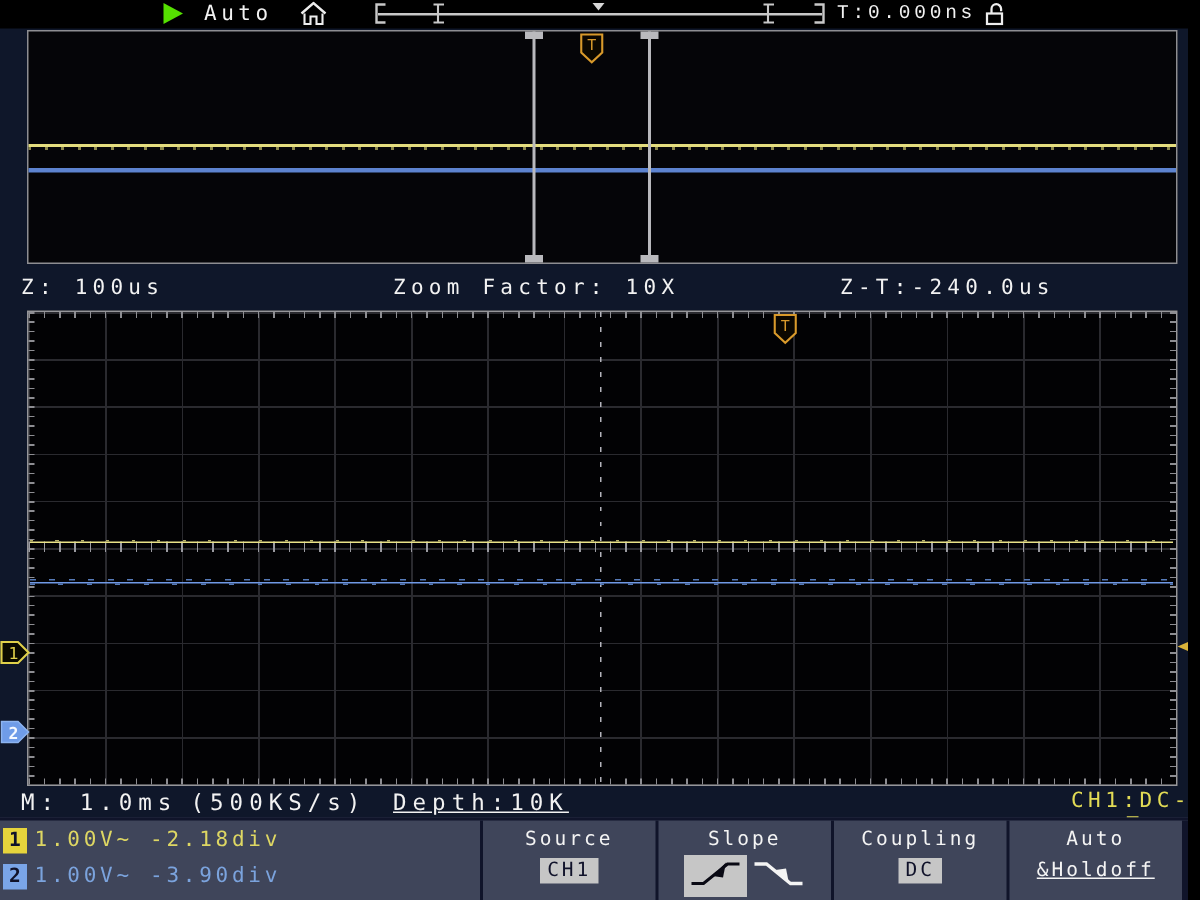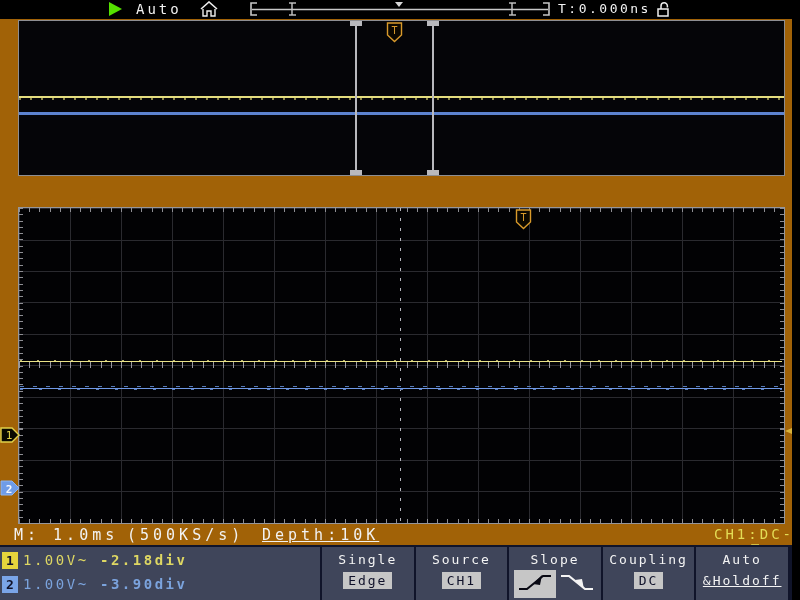--- a/index.html
+++ b/index.html
@@ -1,26 +1,26 @@
 <!DOCTYPE html>
 <html><head>
 <meta charset="utf-8">
 <style>
   html,body{margin:0;padding:0;background:#000;}
-  .screen{position:relative;width:792px;height:600px;background:#a16207;overflow:hidden;
+  .screen{position:relative;width:792px;height:600px;background:#0f172a;overflow:hidden;
           font-family:"DejaVu Sans Mono","Liberation Mono",monospace;color:#fff;}
 
   
   .topbar{position:absolute;left:0;top:0;width:800px;height:19px;background:#000;}
   .play-icon{position:absolute;left:109px;top:2px;width:0;height:0;
              border-left:13px solid #55e000;border-top:7px solid transparent;border-bottom:7px solid transparent;}
   .mode-label{position:absolute;left:136px;top:1px;font-size:14px;letter-spacing:3px;color:#f2f2f2;}
   .home-icon{position:absolute;left:199px;top:1px;}
   .hslider{position:absolute;left:249px;top:0;}
-  .trig-time{position:absolute;left:558px;top:1px;font-size:13px;letter-spacing:2.5px;color:#f2f2f2;}
+  .trig-time{position:absolute;left:558px;top:1px;font-size:13px;letter-spacing:2.5px;color:#f2f2f2;font-family:Liberation Mono, monospace;}
   .lock-icon{position:absolute;left:655px;top:2px;}
 
   
   .preview{position:absolute;left:18px;top:20px;width:765px;height:154px;
            border:1px solid #8e8e92;background:#050508;}
   .pv-trace-ch1{position:absolute;left:0;top:75px;width:100%;height:2px;background:#e4dd7e;}
   .pv-trace-ch1:after{content:"";position:absolute;left:0;top:2px;width:100%;height:2px;
       background:repeating-linear-gradient(90deg,#8a864a 0 2px,transparent 2px 11px);}
   .pv-trace-ch2{position:absolute;left:0;top:91px;width:100%;height:3px;background:#5d83cf;}
   .pv-window-line{position:absolute;top:0;width:2px;height:152px;background:#b9b9bd;}
@@ -78,21 +78,21 @@
   .bottompanel{position:absolute;left:0;top:545px;width:800px;height:55px;background:#3f455a;
                border-top:2px solid #10142a;box-sizing:border-box;display:flex;}
   .chzone{position:relative;width:320px;height:100%;}
   .chrow{position:absolute;left:0;height:20px;display:flex;align-items:center;}
   .chrow.r1{top:3px;} .chrow.r2{top:27px;}
   .chbadge{width:16px;height:17px;margin-left:2px;display:flex;align-items:center;justify-content:center;
            font-size:13px;font-weight:bold;}
   .chbadge.c1{background:#e6d43c;color:#10122a;}
   .chbadge.c2{background:#7aa5e8;color:#10122a;}
   .chscale{margin-left:5px;font-size:14px;letter-spacing:2.5px;}
-  .chpos{position:absolute;left:100px;font-size:14px;letter-spacing:2.5px;font-weight:bold;}
+  .chpos{position:absolute;left:100px;font-size:14px;letter-spacing:2.5px;}
   .chrow.r1 .chscale,.chrow.r1 .chpos{color:#ded763;}
   .chrow.r2 .chscale,.chrow.r2 .chpos{color:#7ba3dd;}
 
   .menuzone{position:relative;display:flex;width:466px;height:100%;border-left:2px solid #10142a;}
   .msec{position:relative;flex:1;border-right:2px solid #10142a;display:flex;flex-direction:column;
         align-items:center;box-sizing:border-box;}
   .mlabel{margin-top:5px;font-size:13px;letter-spacing:2px;color:#f4f4f4;white-space:nowrap;}
   .mval{margin-top:5px;font-size:13px;letter-spacing:2px;color:#10122a;background:#c6c6c6;
         padding:1px 5px;white-space:nowrap;}
   .mval.plain{background:transparent;color:#f4f4f4;padding:1px 0;text-decoration:underline;}
@@ -143,20 +143,25 @@
     <div class="pv-handle" style="left:331px;top:0"></div>
     <div class="pv-handle" style="left:408px;top:0"></div>
     <div class="pv-handle" style="left:331px;bottom:0"></div>
     <div class="pv-handle" style="left:408px;bottom:0"></div>
     <svg class="t-tag" style="position:absolute;left:367px;top:1px" width="17" height="21" viewBox="0 0 17 21">
       <path d="M1.5 1 H15.5 V13 L8.5 19.5 L1.5 13 Z" fill="#0c0800" stroke="#d99a2b" stroke-width="1.4"></path>
       <text x="8.5" y="11.5" text-anchor="middle" font-size="10" fill="#d99a2b" font-family="DejaVu Sans Mono, monospace">T</text>
     </svg>
   </div>
 
+  <div class="zoominfo">
+    <span class="z-scale">Z: 100us</span>
+    <span class="z-factor">Zoom Factor: 10X</span>
+    <span class="z-offset">Z-T:-240.0us</span>
+  </div>
 
   <div class="maingrid">
     <div class="ticks-top"></div>
     <div class="ticks-bottom"></div>
     <div class="ticks-left"></div>
     <div class="ticks-right"></div>
     <div class="center-v"></div>
     <div class="center-h-ticks"></div>
     <div class="mg-trace-ch1"></div>
     <div class="mg-trace-ch2"></div>
@@ -198,24 +203,20 @@
         <span class="chpos">-2.18div</span>
       </div>
       <div class="chrow r2">
         <span class="chbadge c2">2</span>
         <span class="chscale">1.00V~</span>
         <span class="chpos">-3.90div</span>
       </div>
     </div>
 
     <div class="menuzone">
-      <div class="msec">
-        <div class="mlabel">Single</div>
-        <div class="mval">Edge</div>
-      </div>
       <div class="msec">
         <div class="mlabel">Source</div>
         <div class="mval">CH1</div>
       </div>
       <div class="msec">
         <div class="mlabel">Slope</div>
         <div class="sloperow">
           <span class="slope-sel">
             <svg width="38" height="22" viewBox="0 0 38 22">
               <path d="M3 18 H11 L27 5 H35" fill="none" stroke="#0a0a14" stroke-width="2"></path>

